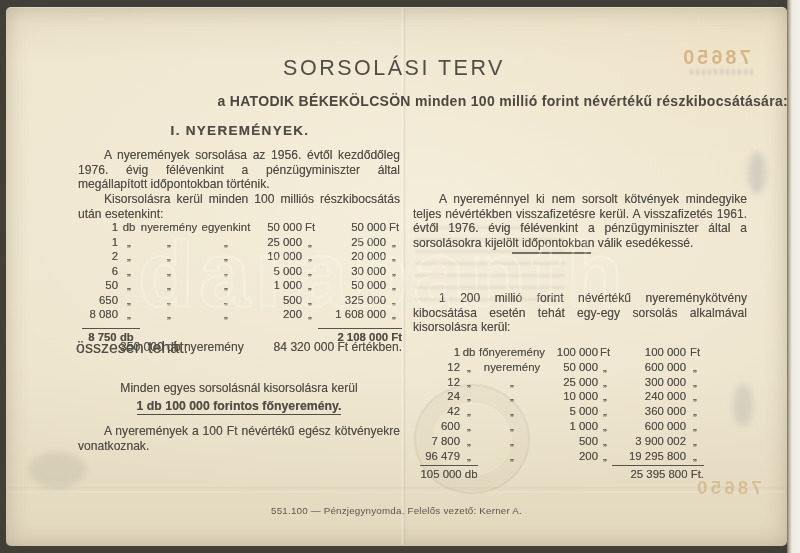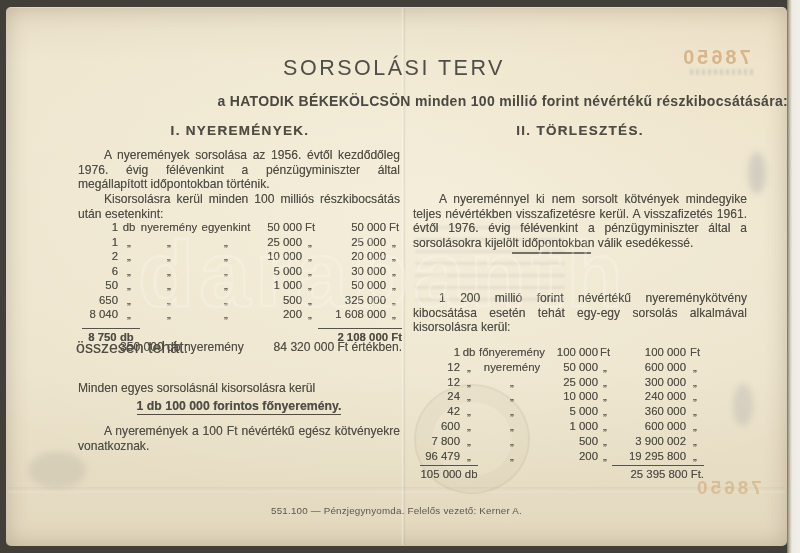--- a/index.html
+++ b/index.html
@@ -89,21 +89,21 @@
   .rt .c:nth-child(6){text-align:right;}
   .rt .c:nth-child(7){text-align:center;}
   .sumcell{border-top:1.2px solid #55534b;padding-top:2px;white-space:nowrap;}
   .sum-a{grid-column:1/3;text-align:center;}
   .lt .sum-b{grid-column:7/9;text-align:right;margin-top:20px;}
   .rt .sum-b{grid-column:6/8;text-align:right;}
 
   .osszesen{left:76px;width:322px;top:339px;font-size:16px;}
   .totals-line{left:78px;width:324px;top:340px;font-size:12.1px;display:flex;
     justify-content:space-between;padding-left:42px;box-sizing:border-box;gap:8px;}
-  .draw1{left:78px;width:322px;top:381px;font-size:12.1px;text-align:left;}
+  .draw1{left:78px;width:322px;top:381px;font-size:12.1px;text-align:center;}
   .draw2{left:78px;width:322px;top:399px;font-size:12.3px;font-weight:bold;text-align:center;}
   .draw2 .u{border-bottom:1.4px solid #4e4c44;padding-bottom:1px;}
   .footer{left:6px;right:13px;top:505px;text-align:center;font-size:9.8px;
     color:#5b5750;letter-spacing:.2px;}
 </style>
 </head>
 <body>
 
 <div class="page">
 
@@ -187,21 +187,21 @@
         <span class="c">„</span>
         <span class="c">„</span>
         <span class="c">„</span>
         <span class="c">500</span>
         <span class="c">„</span>
         <span class="c">325 000</span>
         <span class="c">„</span>
       </div>
 
       <div class="t-row lt">
-        <span class="c">8 040</span>
+        <span class="c">8 080</span>
         <span class="c">„</span>
         <span class="c">„</span>
         <span class="c">„</span>
         <span class="c">200</span>
         <span class="c">„</span>
         <span class="c">1 608 000</span>
         <span class="c">„</span>
       </div>
     </div>
   <div class="t-table tbl-left ink" style="top:308px;font-weight:bold;">
@@ -213,21 +213,20 @@
 
   <div class="abs osszesen ink">összesen tehát:</div>
   <div class="abs totals-line ink">
     <span>350 000 db nyeremény</span>
     <span>84 320 000 Ft értékben.</span>
   </div>
   <div class="abs draw1 ink">Minden egyes sorsolásnál kisorsolásra kerül</div>
   <div class="abs draw2 ink"><span class="u">1 db 100 000 forintos főnyeremény.</span></div>
   <div class="abs para indent p-note ink">A nyeremények a 100 Ft névértékű egész kötvényekre vonatkoznak.</div>
 
-  <div class="abs col-heading h-right ink">II. TÖRLESZTÉS.</div>
   <div class="abs para indent p-r1 ink">A nyereménnyel ki nem sorsolt kötvények mindegyike teljes névértékben visszafizetésre kerül. A visszafizetés 1961. évtől 1976. évig félévenkint a pénzügyminiszter által a sorsolásokra kijelölt időpontokban válik esedékessé.</div>
   <div class="divider"></div>
   <div class="abs para indent p-r2 ink">1 200 millió forint névértékű nyereménykötvény kibocsátása esetén tehát egy-egy sorsolás alkalmával kisorsolásra kerül:</div>
 
   <div class="t-table tbl-right ink">
 
       <div class="t-row rt">
         <span class="c">1</span>
         <span class="c">db</span>
         <span class="c">főnyeremény</span>

